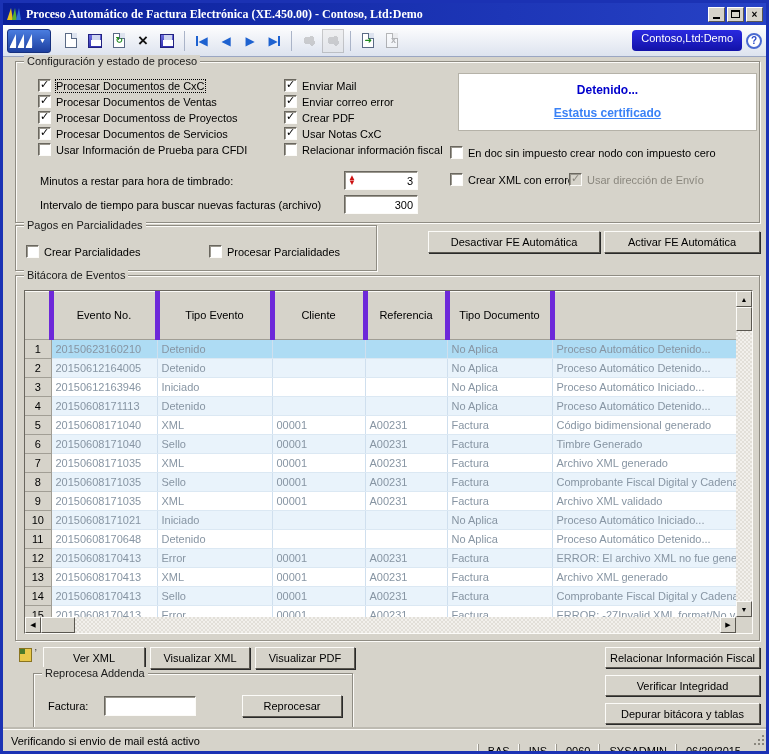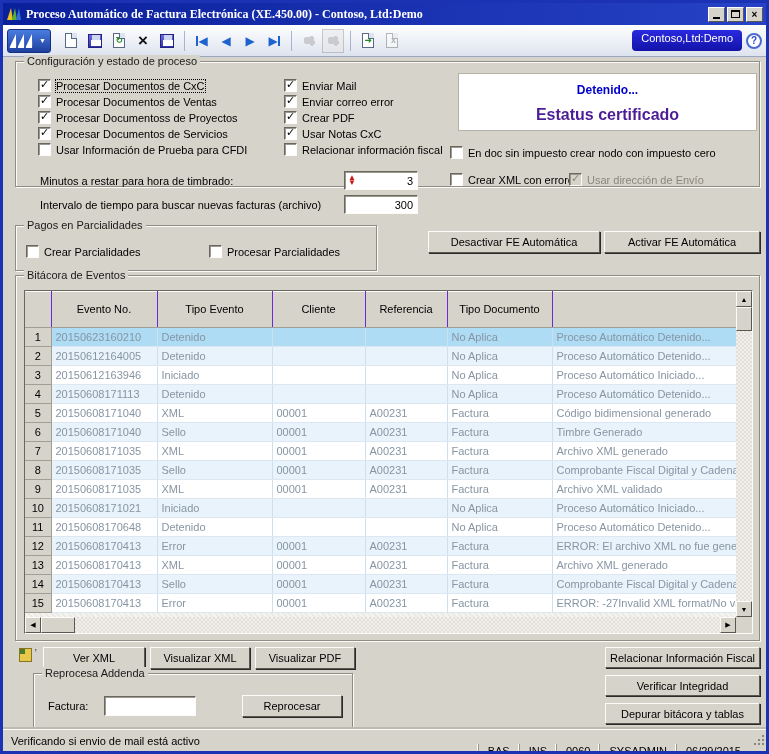--- a/index.html
+++ b/index.html
@@ -49,34 +49,34 @@
   .cb { width:13px; height:13px; background:#fff; border:1px solid; border-color:#6a675f #fcfbf8 #fcfbf8 #6a675f; box-shadow:inset 1px 1px 0 #9b988f; margin-right:5px; flex:none; display:flex; align-items:center; justify-content:center; }
   .cb .mark { display:none; font-size:11px; font-weight:bold; line-height:1; margin-top:-2px; color:#000; }
   .cb.checked .mark { display:block; }
   .cb.disabled { background:#d6d3ca; }
   .cb.disabled .mark { color:#8a877e; }
   .cbrow.disabled .cb-label { color:#8a877e; }
   .cb-label.focused { outline:1px dotted #000; }
 
   .statusbox { position:absolute; background:#fff; border:1px solid #b5b2a8; text-align:center; padding-top:9px; }
   .statusbox .l1 { color:#0000cc; font-weight:bold; font-size:12px; margin-bottom:9px; }
-  .statusbox .l2 { color:#4c1d95; font-weight:bold; font-size:16px; }
+  .statusbox .l2 { color:#3b82f6; font-weight:bold; font-size:12px;text-decoration:underline; }
 
   .field { position:absolute; background:#fff; border:1px solid; border-color:#6a675f #fcfbf8 #fcfbf8 #6a675f; box-shadow:inset 1px 1px 0 #9b988f; display:flex; align-items:center; }
   .field .val { flex:1; text-align:right; padding-right:4px; }
   .spin-arrows { width:14px; display:flex; flex-direction:column; align-items:center; justify-content:center; line-height:.55; color:#cc1111; font-size:8px; }
 
   .btn { position:absolute; background:#d6d3ca; border:1px solid; border-color:#fcfbf8 #5a5750 #5a5750 #fcfbf8; box-shadow:1px 1px 0 #2a2a2a; display:flex; align-items:center; justify-content:center; font-size:11px; color:#000; }
 
   
   .gridwrap { position:absolute; left:8px; top:14px; width:729px; height:344px; border:1px solid; border-color:#6a675f #fcfbf8 #fcfbf8 #6a675f; background:#fff; }
   .grid-scroll { position:absolute; left:0; top:0; right:16px; bottom:16px; overflow:hidden; background:repeating-linear-gradient(45deg,#eceae4 0 2px,#f6f4f0 2px 4px); }
   table.grid { border-collapse:collapse; table-layout:fixed; width:713px; background:#fff; }
   table.grid th, table.grid td { overflow:hidden; white-space:nowrap; padding:0 4px; font-weight:normal; }
-  table.grid thead th { background:#d6d3ca; color:#000; text-align:center; border-right:1px solid #6d28d9; border-bottom:1px solid #a19e95; border-top:1px solid #fcfbf8; height:36px; line-height:1.3; }
+  table.grid thead th { background:#d6d3ca; color:#000; text-align:center; border-right:5px solid #6d28d9; border-bottom:1px solid #a19e95; border-top:1px solid #fcfbf8; height:48px; line-height:1.3; }
   table.grid thead th.c0 { border-left:none; }
   table.grid tbody th.rownum { background:#d6d3ca; color:#000; text-align:center; border-right:1px solid #a19e95; border-bottom:1px solid #a19e95; font-size:11px; }
   table.grid tbody td { color:#8795a3; height:19px; border-right:1px solid #cfdfee; border-bottom:1px solid #dbe8f3; }
   table.grid tbody tr.alt td { background:#e9f3fb; }
   table.grid tbody tr.sel td { background:#aedcf4;margin-left:33px; }
   .c0{width:26px}.c1{width:106px}.c2{width:115px}.c3{width:93px}.c4{width:82px}.c5{width:105px}.c6{width:186px}
 
   .vscroll { position:absolute; right:0; top:0; bottom:16px; width:16px; background:repeating-conic-gradient(#f2f0ec 0 25%,#e2dfd8 0 50%) 0 0/4px 4px; }
   .hscroll { position:absolute; left:0; bottom:0; right:16px; height:16px; background:repeating-conic-gradient(#f2f0ec 0 25%,#e2dfd8 0 50%) 0 0/4px 4px; display:flex; }
   .sb-btn { width:16px; height:16px; background:#d6d3ca; border:1px solid; border-color:#fcfbf8 #5a5750 #5a5750 #fcfbf8; color:#000; font-size:7px; display:flex; align-items:center; justify-content:center; flex:none; }
@@ -183,21 +183,21 @@
     <span class="toolbar-right">
       <span class="badge">Contoso,Ltd:Demo</span>
       <span class="help-circ">
           <span>?</span>
         </span>
     </span>
   </div>
 
   <div class="content">
 
-    <div class="groupbox" style="left:12px; top:4px; width:745px; height:126px;">
+    <div class="groupbox" style="left:12px; top:4px; width:745px; height:162px;">
       <span class="caption">Configuración y estado de proceso</span>
 
       <div class="cbrow" style="left:22px; top:17px;">
         <span class="cb checked">
             <span class="mark">✓</span>
           </span>
         <span class="cb-label focused">Procesar Documentos de CxC</span>
       </div>
       <div class="cbrow" style="left:22px; top:33px;">
         <span class="cb checked">

